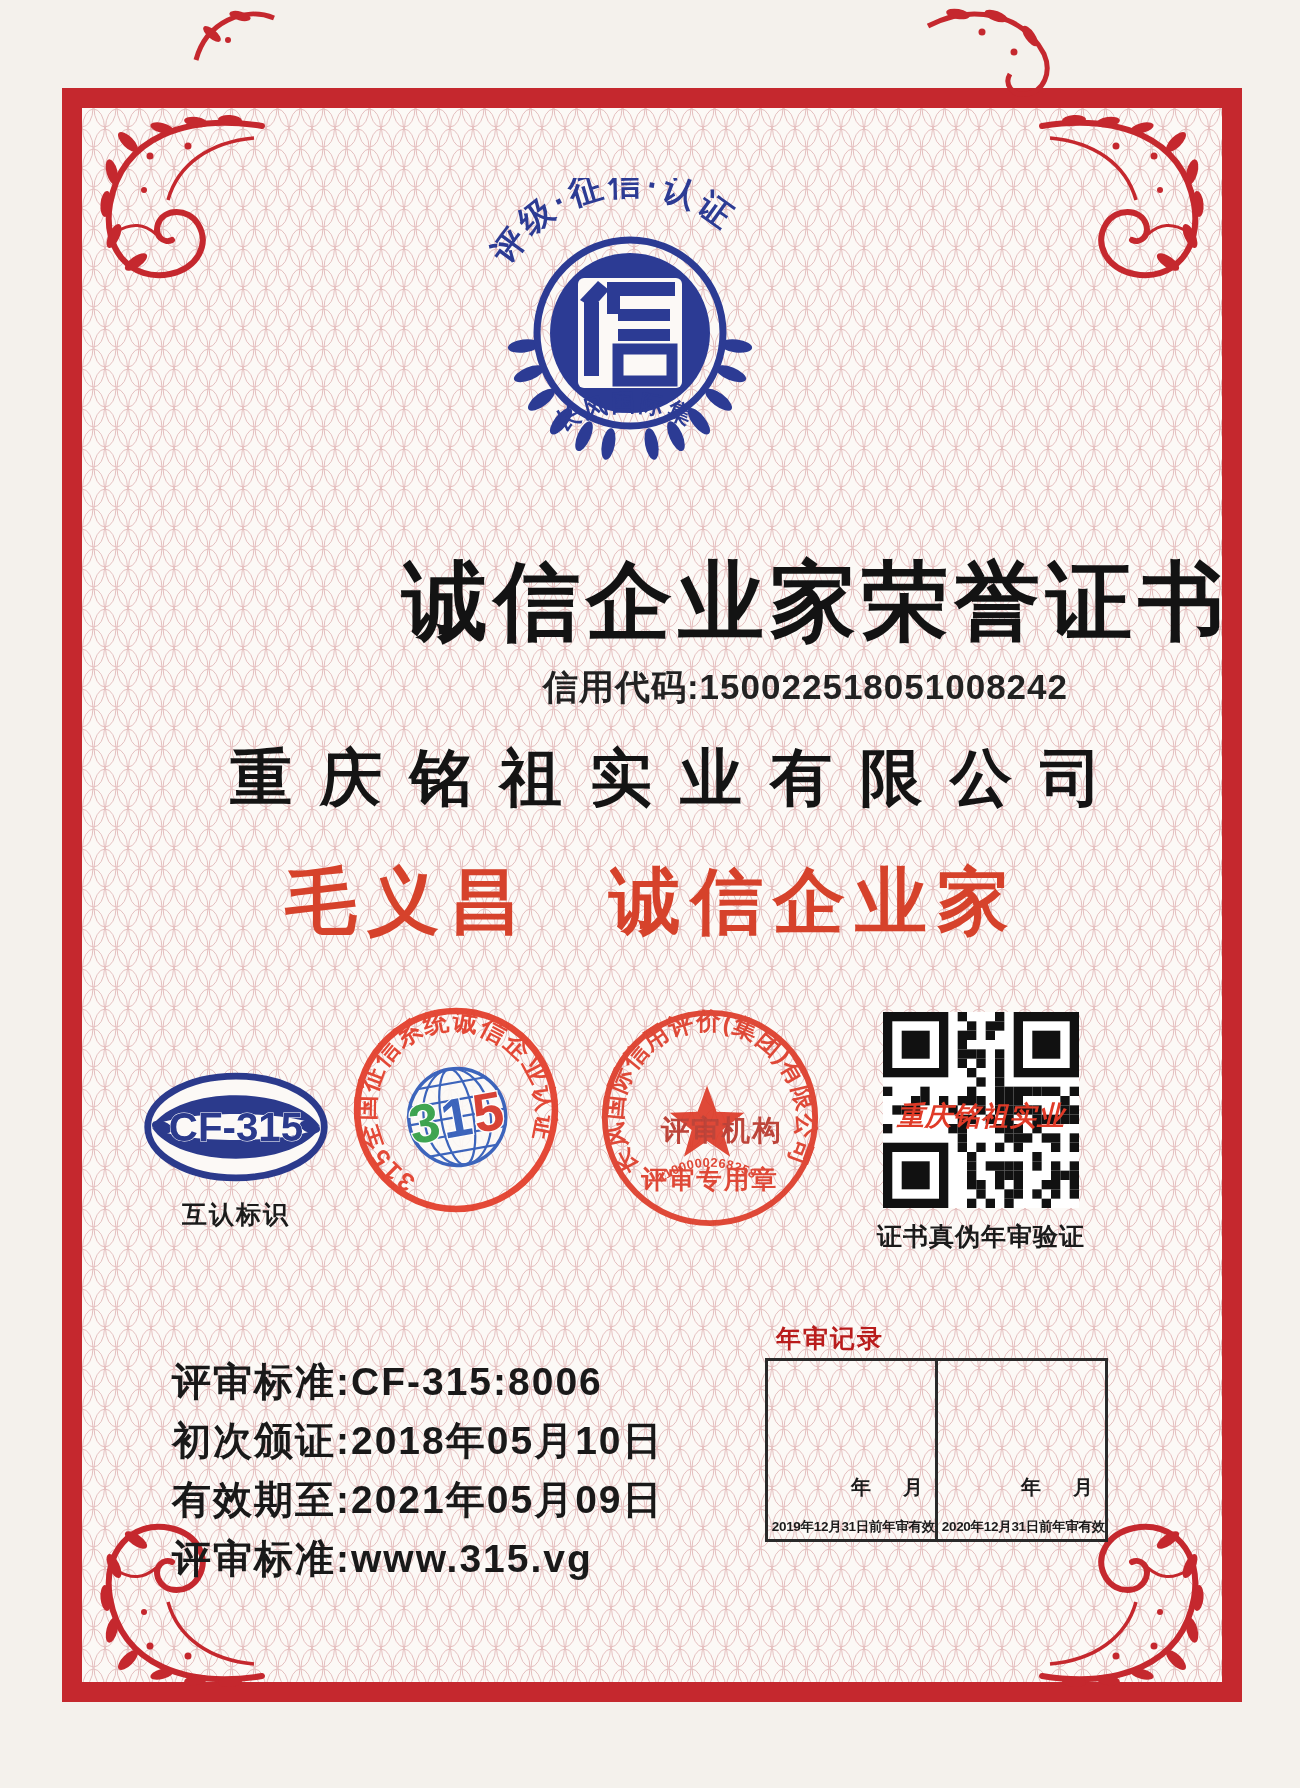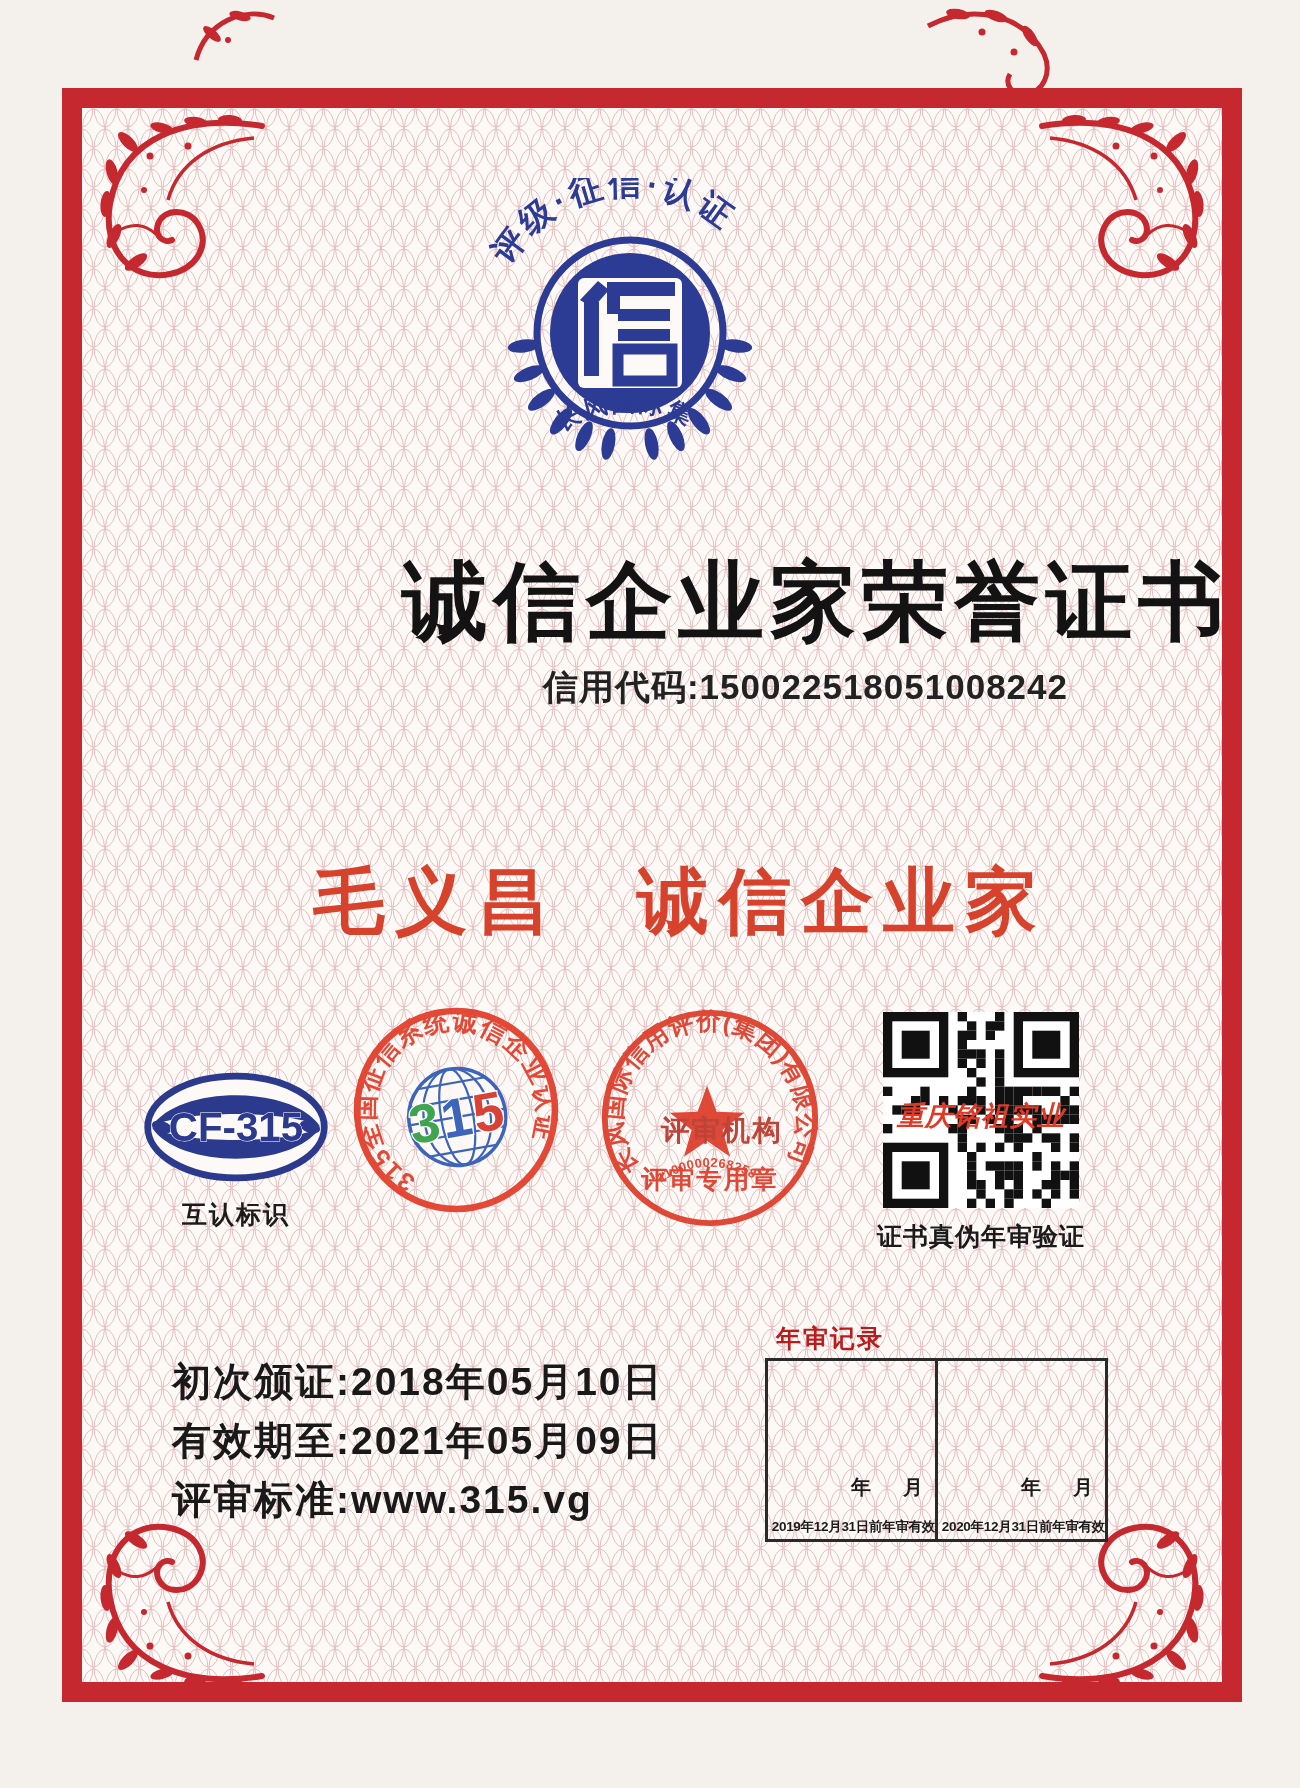--- a/index.html
+++ b/index.html
@@ -8,21 +8,21 @@
   .frame{position:absolute;left:62px;top:88px;width:1180px;height:1614px;
          border:20px solid #c5282e;box-sizing:border-box;background:#fcf9f6;}
   .guilloche{position:absolute;left:82px;top:108px;width:1140px;height:1574px;}
   .abs{position:absolute;}
   .title{left:82px;top:544px;width:1140px;text-align:right;font-size:86px;font-weight:900;
          letter-spacing:6px;padding-left:8px;color:#131313;white-space:nowrap;}
   .credit{top:664px;right:232px;font-size:35px;font-weight:800;letter-spacing:1px;color:#222;}
   .company{left:82px;top:736px;width:1140px;text-align:center;font-size:62px;font-weight:900;
            letter-spacing:28px;padding-left:28px;color:#141414;white-space:nowrap;}
   .honoree{left:82px;top:854px;width:1140px;text-align:center;font-size:72px;font-weight:700;
-           color:#d6422b;font-family:"DejaVu Serif",serif;letter-spacing:10px;white-space:nowrap;margin-left:28px;}
+           color:#d6422b;font-family:"DejaVu Serif",serif;letter-spacing:10px;white-space:nowrap;}
   .honoree .gap{display:inline-block;width:78px;}
   .cap{font-weight:800;color:#1b1b1b;text-align:center;}
   .cap-cf{left:146px;top:1198px;width:180px;font-size:25px;letter-spacing:2px;}
   .cap-qr{left:868px;top:1220px;width:226px;font-size:25px;letter-spacing:1px;}
   .qr-overlay{left:883px;top:1098px;width:196px;text-align:center;font-size:27px;font-weight:900;
               color:#e03a27;letter-spacing:1px;font-style:italic;}
   .details{left:172px;top:1352px;font-size:39px;font-weight:800;line-height:59px;
            letter-spacing:2px;color:#191919;}
   .ar-label{left:776px;top:1322px;font-size:25px;font-weight:800;letter-spacing:2px;color:#b91c1c;}
   .ar-table{left:765px;top:1358px;width:343px;height:184px;border:3px solid #2a2a2a;
@@ -148,20 +148,21 @@
         <rect x="188" y="171" width="54" height="32" fill="none" stroke="#2c3b94" stroke-width="11"></rect>
       </g>
     </g>
     <text font-size="24" font-weight="900" fill="#2c3b94" letter-spacing="3">
       <textPath href="#arcBot" startOffset="2">长风国际集团</textPath>
     </text>
   </svg>
 
   <div class="abs title">诚信企业家荣誉证书</div>
   <div class="abs credit">信用代码:150022518051008242</div>
+  <div class="abs company">重庆铭祖实业有限公司</div>
   <div class="abs honoree">
     <span>毛义昌</span><span class="gap"></span><span>诚信企业家</span>
   </div>
 
   <svg class="abs" style="left:140px;top:1068px" width="192" height="118" viewBox="0 0 200 120">
     <ellipse cx="100" cy="60" rx="92" ry="53" fill="#fcf9f6" stroke="#2b3a8c" stroke-width="7"></ellipse>
     <path d="M12,60 C40,16 160,16 188,60 C160,42 40,42 12,60 Z" fill="#2b3a8c"></path>
     <path d="M12,60 C40,104 160,104 188,60 C160,78 40,78 12,60 Z" fill="#2b3a8c"></path>
     <ellipse cx="23" cy="60" rx="11" ry="6" transform="rotate(18 23 60)" fill="#2b3a8c"></ellipse>
     <ellipse cx="177" cy="60" rx="11" ry="6" transform="rotate(18 177 60)" fill="#2b3a8c"></ellipse>
@@ -351,20 +352,21 @@
           <rect x="102.67" y="186.67" width="9.33" height="9.33"></rect>
           <rect x="121.33" y="186.67" width="9.33" height="9.33"></rect>
           <rect x="158.67" y="186.67" width="9.33" height="9.33"></rect>
         </g>
     </g>
   </svg>
   <div class="abs qr-overlay">重庆铭祖实业</div>
   <div class="abs cap cap-qr">证书真伪年审验证</div>
 
   <div class="abs details">
+    <div>评审标准:CF-315:8006</div>
     <div>初次颁证:2018年05月10日</div>
     <div>有效期至:2021年05月09日</div>
     <div>评审标准:www.315.vg</div>
   </div>
 
   <div class="abs ar-label">年审记录</div>
   <div class="abs ar-table">
     <div class="ar-cell">
       <div class="ar-fields">
         <span>年</span>

